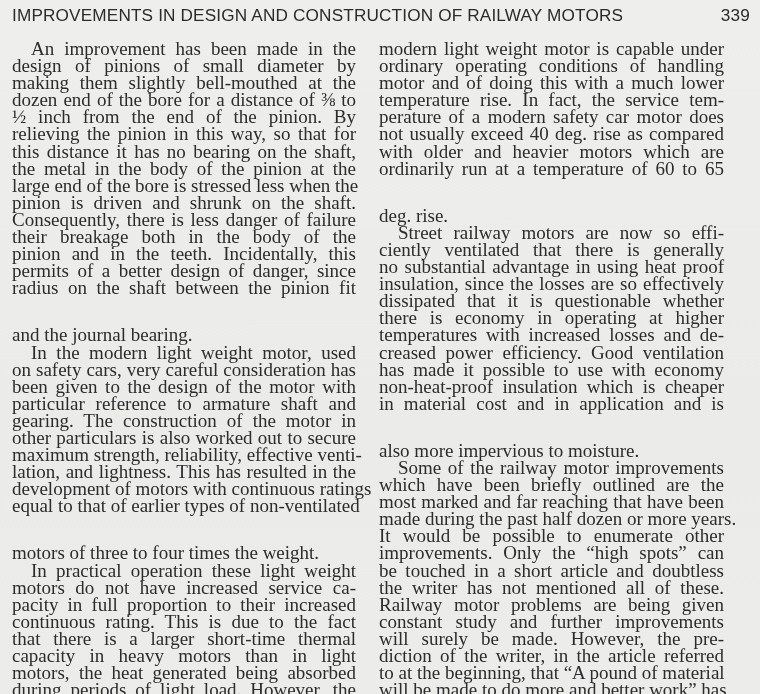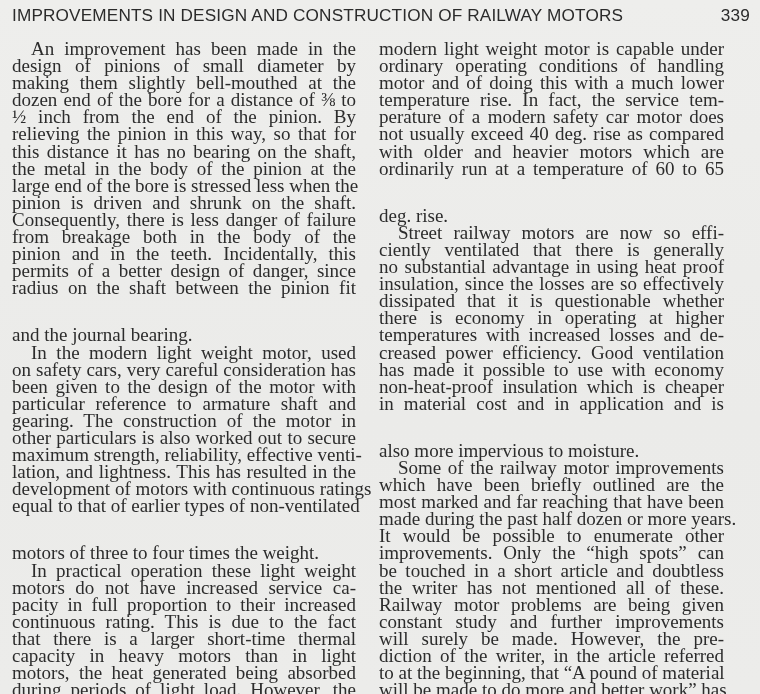--- a/index.html
+++ b/index.html
@@ -74,21 +74,21 @@
     <span class="line">design of pinions of small diameter by</span>
     <span class="line">making them slightly bell-mouthed at the</span>
     <span class="line">dozen end of the bore for a distance of ⅜ to</span>
     <span class="line">½ inch from the end of the pinion. By</span>
     <span class="line">relieving the pinion in this way, so that for</span>
     <span class="line">this distance it has no bearing on the shaft,</span>
     <span class="line">the metal in the body of the pinion at the</span>
     <span class="line">large end of the bore is stressed less when the</span>
     <span class="line">pinion is driven and shrunk on the shaft.</span>
     <span class="line">Consequently, there is less danger of failure</span>
-    <span class="line">from breakage both in the body of the</span>
+    <span class="line">their breakage both in the body of the</span>
     <span class="line">pinion and in the teeth. Incidentally, this</span>
     <span class="line">permits of a better design of danger, since</span>
     <span class="line">radius on the shaft between the pinion fit</span>
     <span class="line last">and the journal bearing.</span>
     <span class="line indent">In the modern light weight motor, used</span>
     <span class="line">on safety cars, very careful consideration has</span>
     <span class="line">been given to the design of the motor with</span>
     <span class="line">particular reference to armature shaft and</span>
     <span class="line">gearing. The construction of the motor in</span>
     <span class="line">other particulars is also worked out to secure</span>

